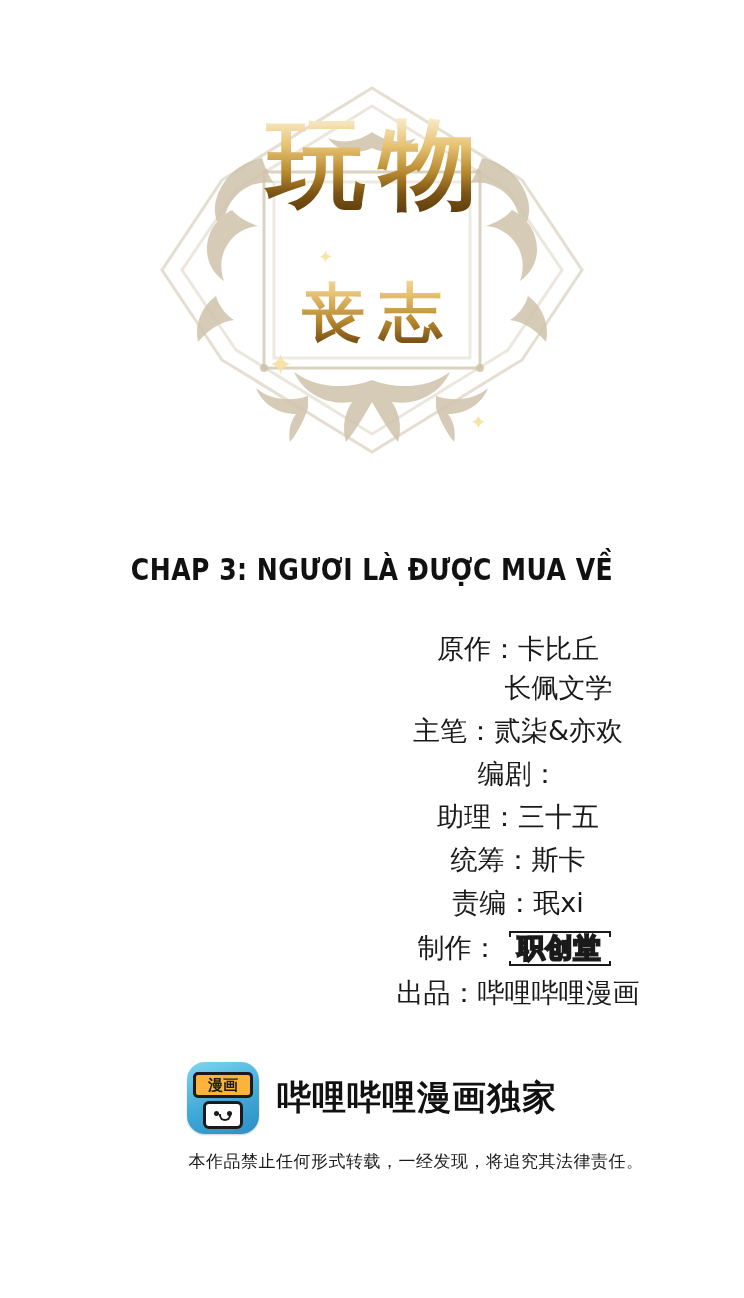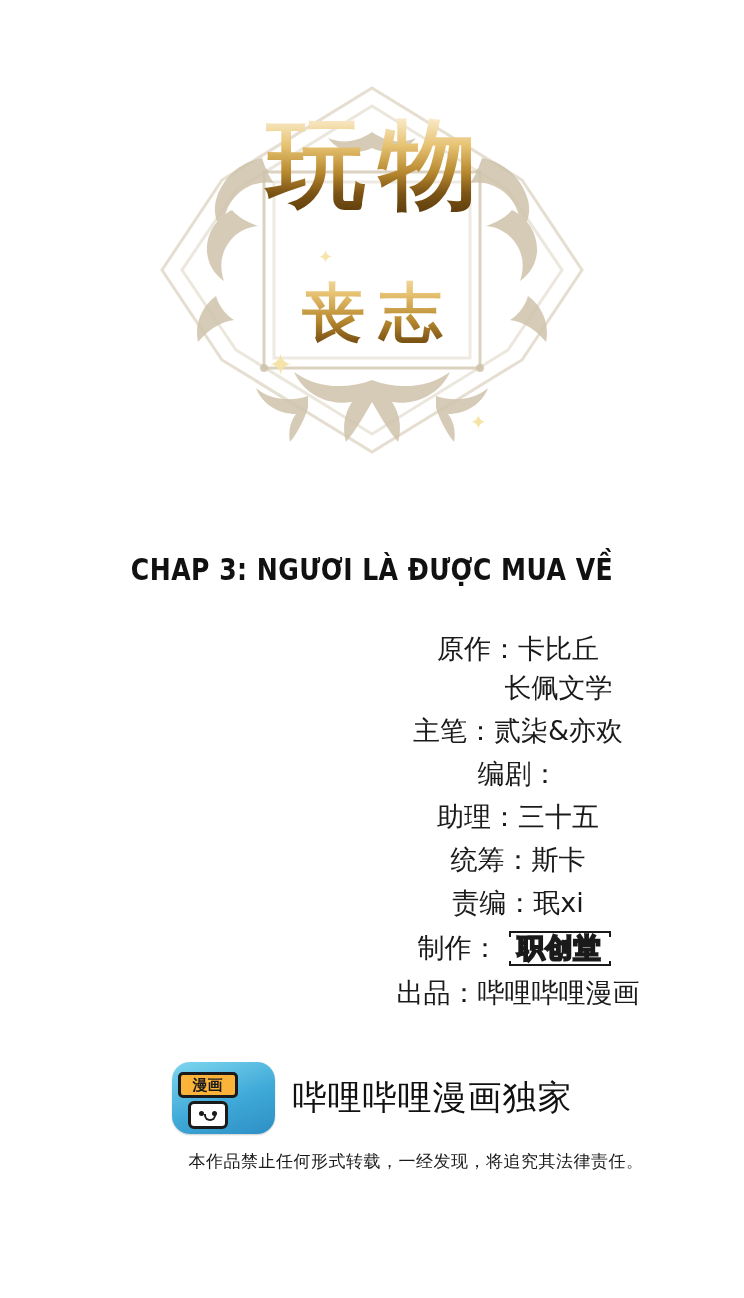--- a/index.html
+++ b/index.html
@@ -179,21 +179,20 @@
   .app-icon {
     width: 72px;
     height: 72px;
     border-radius: 18px;
     background: linear-gradient(160deg, #7fd6ef 0%, #3fa9d8 55%, #2d8fc4 100%);
     position: relative;
     margin-right: 18px;
     box-shadow: 0 1px 2px rgba(0,0,0,0.2);
     overflow: hidden;
     flex: none;
-    padding-left: 31px;
   }
   .app-icon .ai-band {
     position: absolute;
     left: 6px;
     top: 10px;
     width: 60px;
     height: 26px;
     background: #fbb33a;
     border: 3px solid #1a1a1a;
     border-radius: 5px;
@@ -234,21 +233,21 @@
     left: 13px;
     bottom: 5px;
     width: 8px;
     height: 5px;
     border: 2px solid #1a1a1a;
     border-top: none;
     border-radius: 0 0 6px 6px;
   }
   .exclusive-text {
     font-family: "DejaVu Sans", sans-serif;
-    font-weight: normal;
+    font-weight: bold;
     font-size: 34px;
     letter-spacing: 1px;
     color: #111111;
   }
 
   
   .notice {
     position: absolute;
     top: 1150px;
     left: 0;

